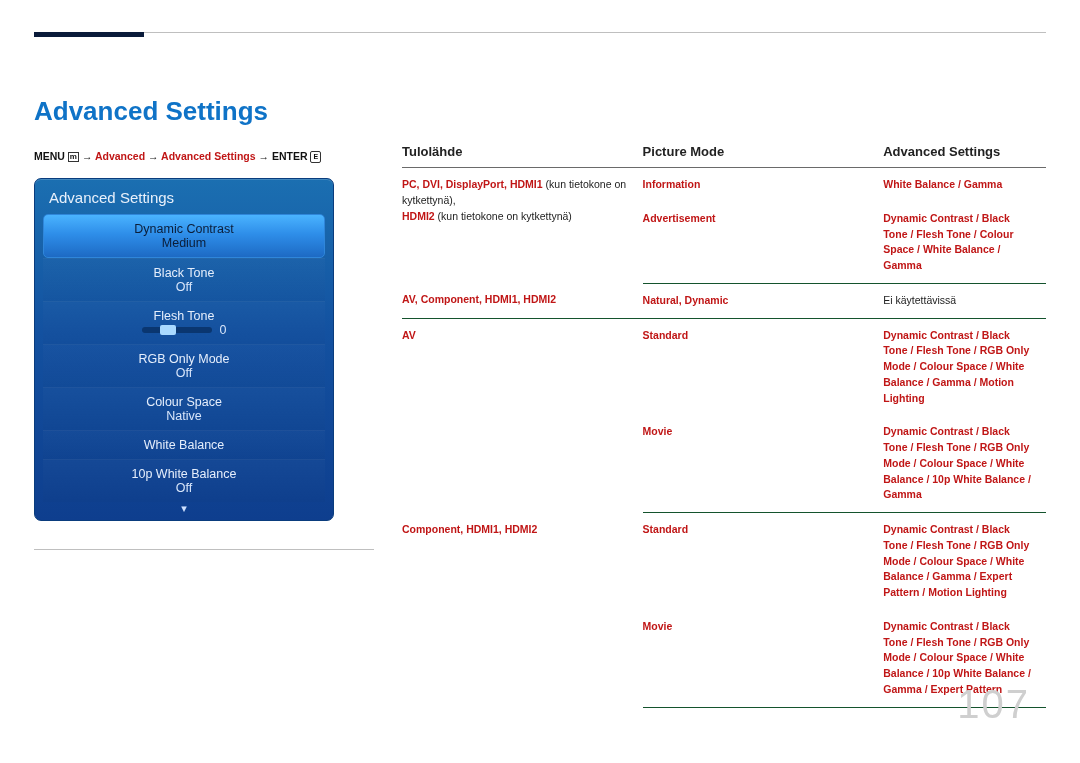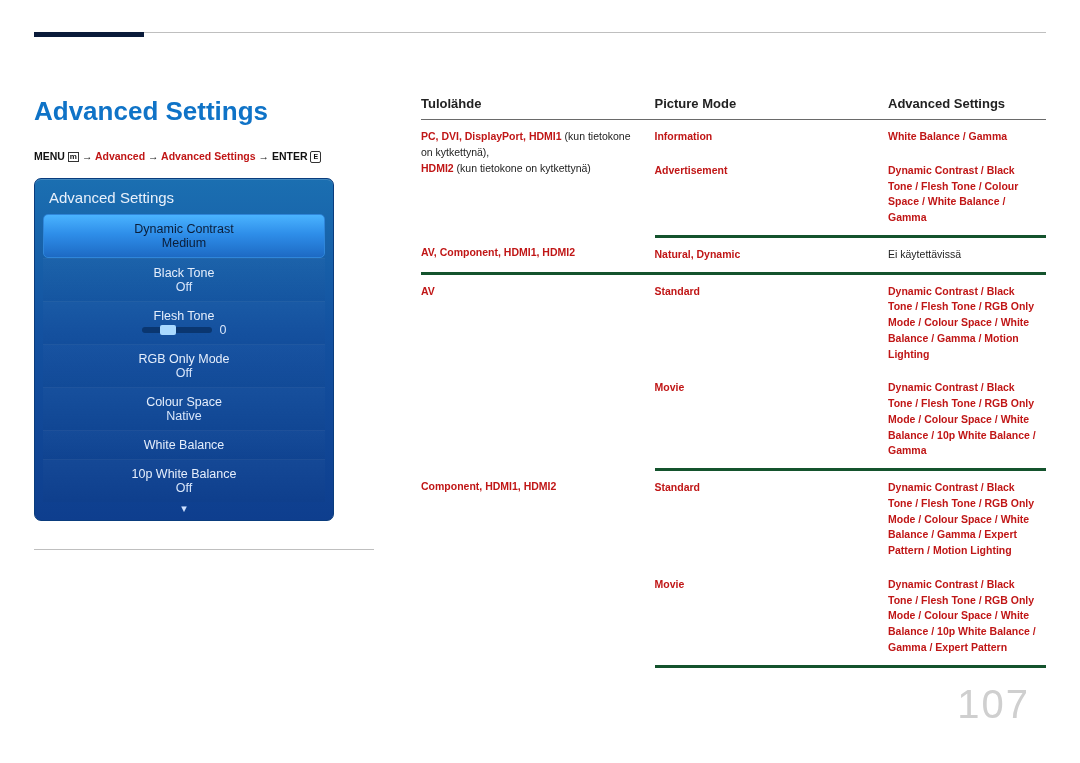--- a/index.html
+++ b/index.html
@@ -1,22 +1,22 @@
 <!DOCTYPE html>
 <html><head>
 <meta charset="utf-8">
 <style>
   * { box-sizing: border-box; margin: 0; padding: 0; }
   html, body { width: 1080px; height: 763px; font-family: "Segoe UI", Arial, sans-serif; background: #fff; color: #222; }
   .page { width: 1080px; height: 763px; position: relative; padding: 0 34px; }
   .topbar { position: absolute; top: 32px; left: 34px; width: 1012px; border-top: 1px solid #bfbfbf; }
   .topbar-accent { position: absolute; top: 32px; left: 34px; width: 110px; border-top: 5px solid #0a1b3a; }
-  .content { display: flex; padding-top: 96px; gap: 19px; }
+  .content { display: flex; padding-top: 96px; }
   .leftcol { width: 368px; padding-right: 28px; }
-  .rightcol { flex: 1; }
+  .rightcol { flex: 1; margin-top: 48px; }
   h1.page-title { font-size: 26px; font-weight: 700; color: #0f73c7; margin: 0 0 22px 0; }
   .breadcrumb { font-size: 10.5px; font-weight: 700; color: #111; line-height: 1.4; }
   .breadcrumb .red { color: #c01616; }
   .breadcrumb .icon { display: inline-block; border: 1px solid #333; font-size: 8px; padding: 0 1px; vertical-align: 1px; line-height: 8px; }
   .breadcrumb .enter-icon { display: inline-block; border: 1px solid #333; border-radius: 2px; font-size: 7px; padding: 0 2px; vertical-align: 1px; }
 
   .tv-panel { margin-top: 14px; width: 300px; border-radius: 7px; overflow: hidden;
     background: linear-gradient(180deg, #1b6fb1 0%, #1351a0 45%, #0e3e8e 100%);
     border: 1px solid #0a3c7d;
     box-shadow: inset 0 1px 0 rgba(255,255,255,.18);
@@ -39,21 +39,21 @@
   .slider { width: 70px; height: 6px; background: #0a3670; border-radius: 3px; position: relative; }
   .slider::after { content: ""; position: absolute; left: 18px; top: -2px; width: 16px; height: 10px; background: #a9d9ff; border-radius: 2px; }
   .flesh-right { display: flex; align-items: center; gap: 8px; }
   .tv-footer { height: 18px; text-align: center; color: #cfe1ff; font-size: 11px; }
 
   .leftcol hr { margin-top: 28px; border: none; border-top: 1px solid #bfbfbf; }
   .footnote { font-size: 9.5px; color: #6a6a6a; margin-top: 6px; }
 
   .righttable { width: 100%; font-size: 10.5px; border-collapse: collapse; }
   .righttable th { text-align: left; font-weight: 700; font-size: 13px; color: #222; padding: 0 10px 8px 0; border-bottom: 1px solid #6a6a6a; vertical-align: bottom; }
-  .righttable td { padding: 9px 10px 9px 0; vertical-align: top; border-bottom: 3px solid #14532d; line-height: 1.5; }
+  .righttable td { padding: 9px 10px 9px 0; vertical-align: top; border-bottom: 1px solid #14532d; line-height: 1.5; }
   .righttable tr.noborder td { border-bottom: none; }
   .red { color: #c01616; font-weight: 700; }
   .plain { color: #222; font-weight: 400; }
 
   .page-number { position: absolute; right: 50px; bottom: 36px; font-size: 40px; color: #cfcfcf; font-weight: 400; letter-spacing: 2px; }
   .righttable td:nth-child(1){width:170px;}
   .righttable td:nth-child(2){width:115px;}
 </style>
 </head>
 <body>

